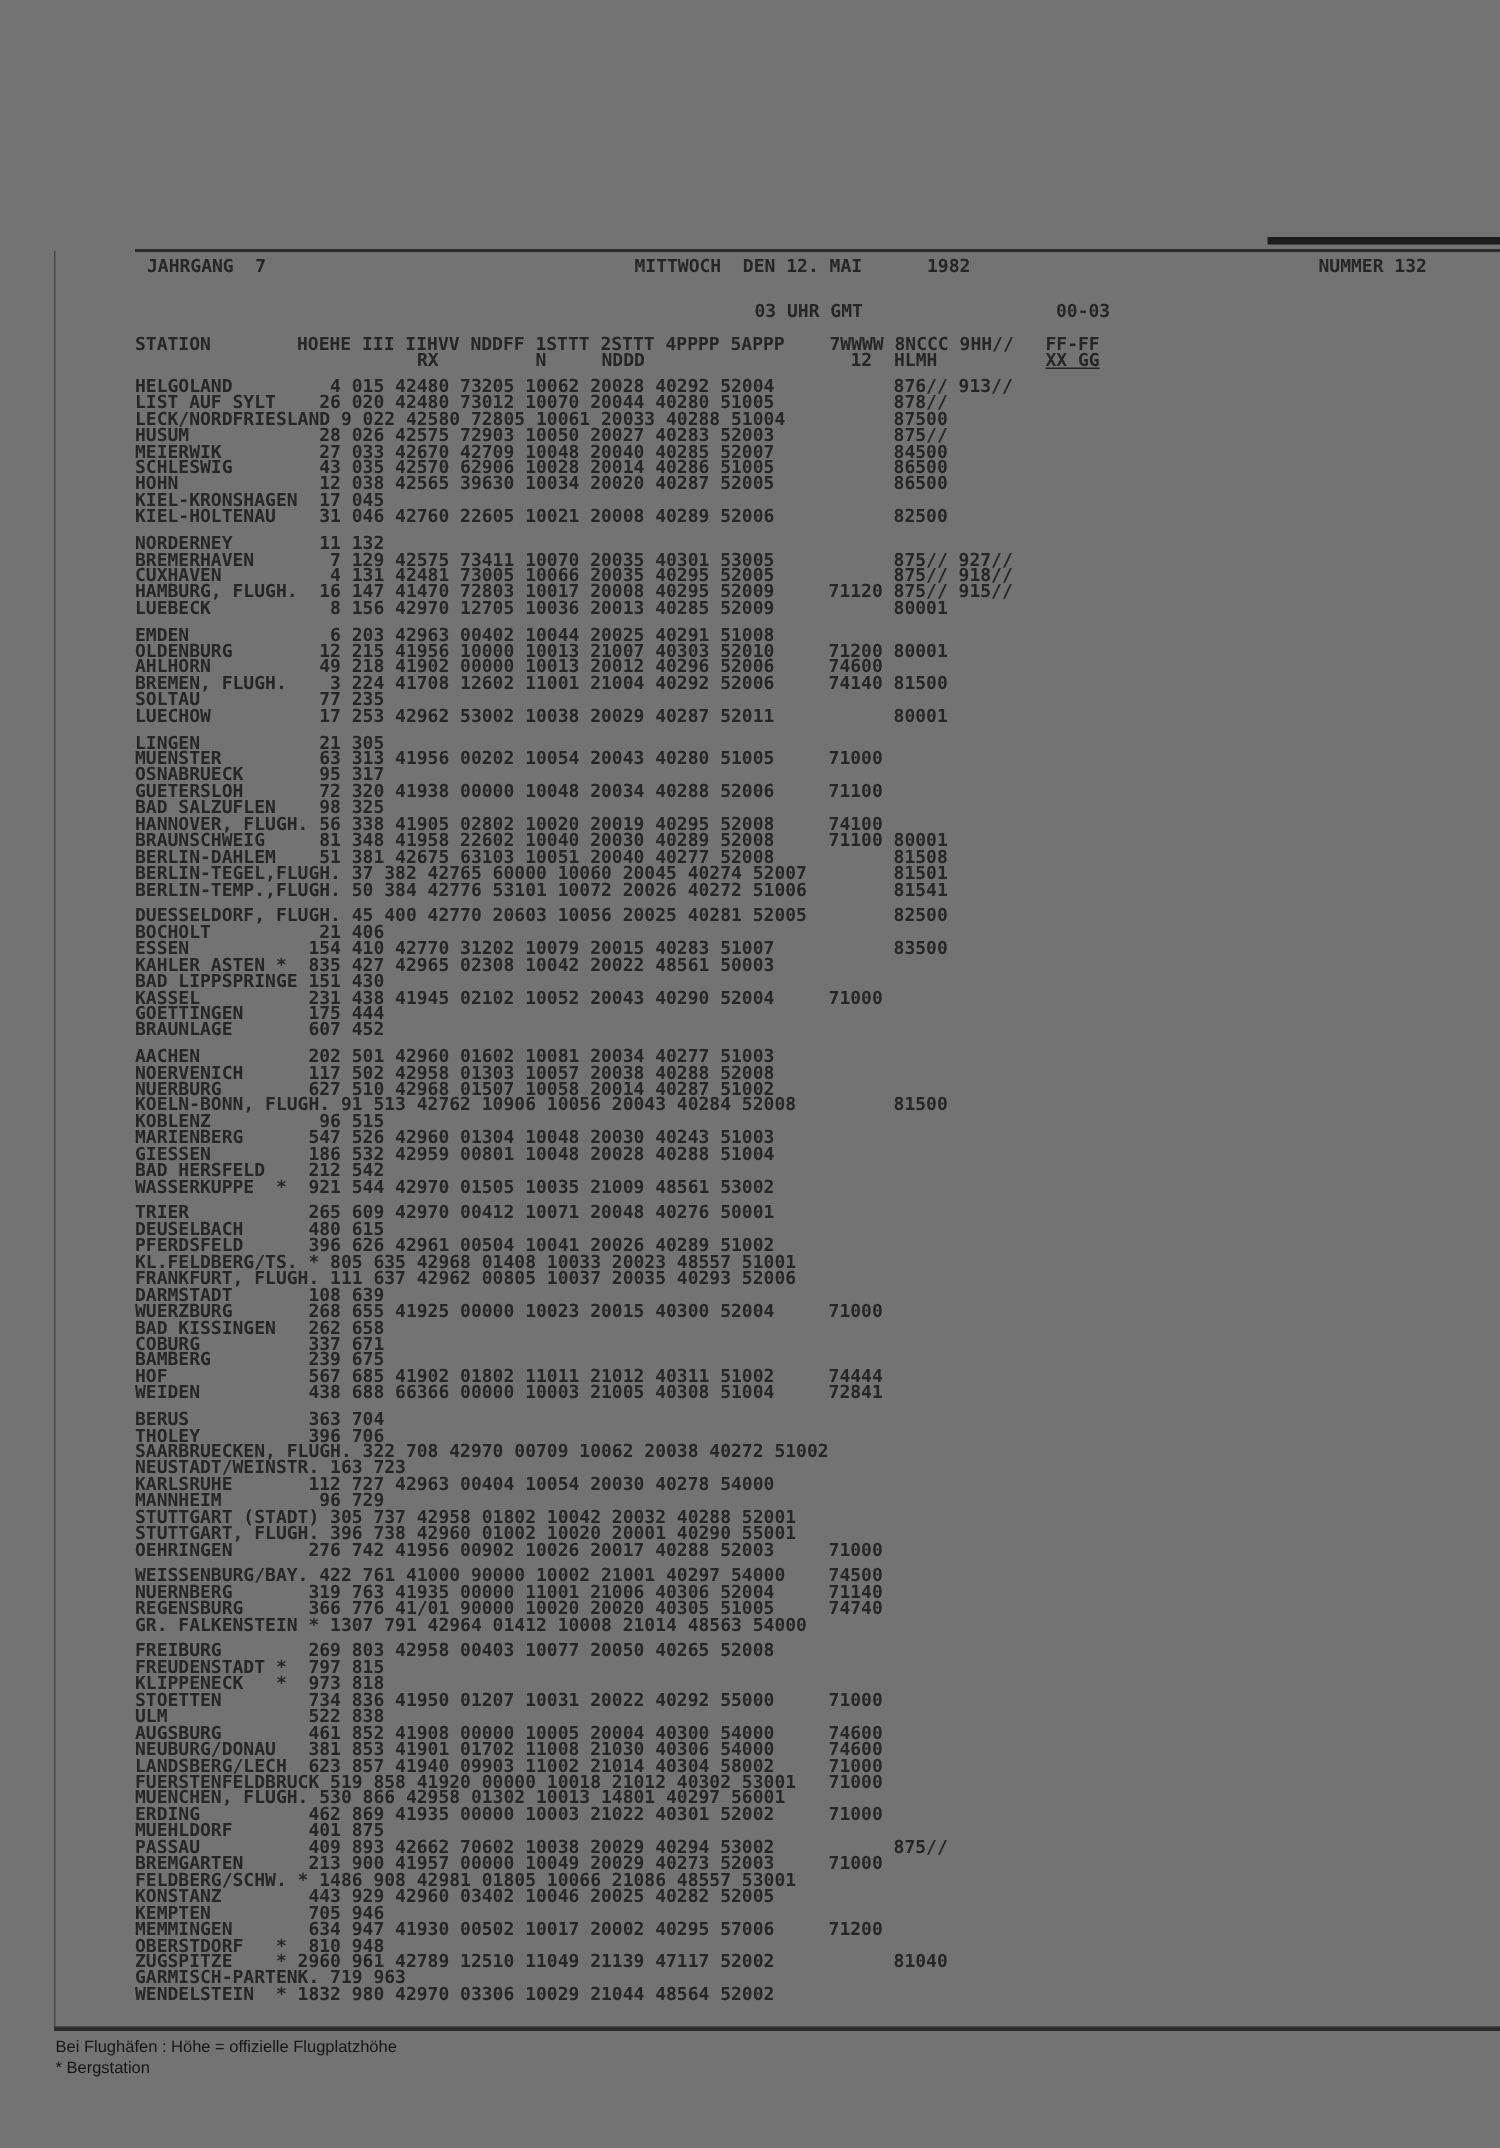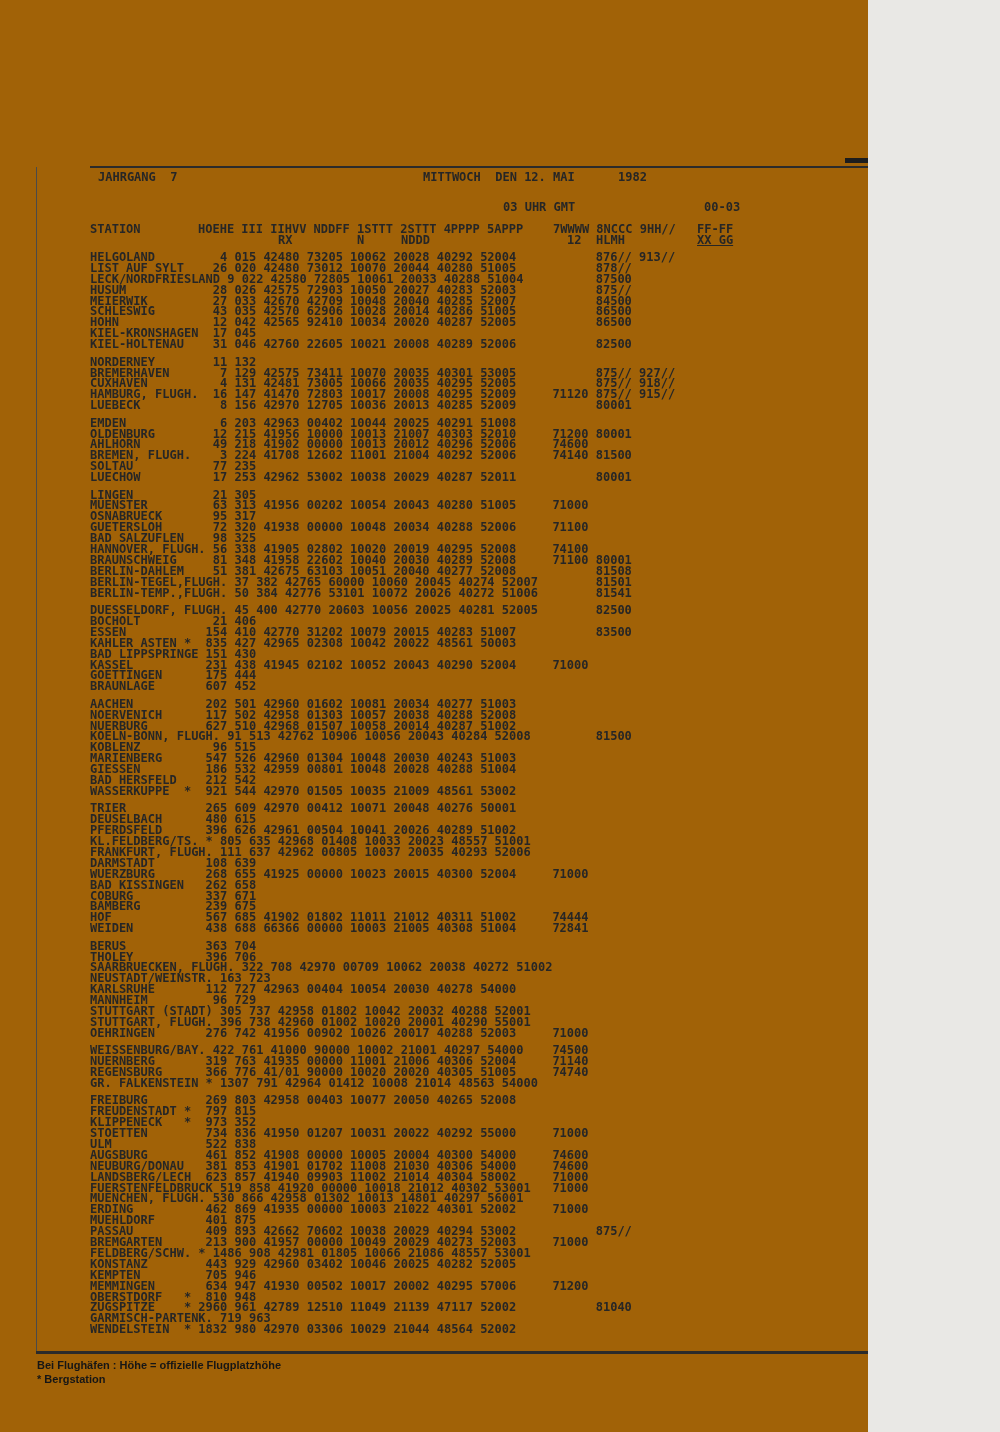--- a/index.html
+++ b/index.html
@@ -1,26 +1,26 @@
 <!DOCTYPE html>
 <html><head>
 <meta charset="utf-8">
 <style>
   html,body{margin:0;padding:0;background:#e9e8e5;}
-  #page{position:relative;width:868px;height:1432px;background:#a16207;overflow:hidden;
+  #page{position:relative;width:1000px;height:1432px;background:#737373;overflow:hidden;
         font-family:"DejaVu Sans Mono",monospace;}
   .mono{position:absolute;font-family:"DejaVu Sans Mono",monospace;font-size:12px;
         font-weight:700;color:#262626;white-space:pre;letter-spacing:0;line-height:12px;}
   .rule{position:absolute;background:#2b2b2b;}
   #rows{position:absolute;left:90px;top:252px;}
   .block{margin-bottom:6.6px;}
   .trow{font-family:"DejaVu Sans Mono",monospace;font-size:12px;font-weight:700;
         color:#262626;white-space:pre;letter-spacing:0;line-height:10.9px;height:10.9px;}
   .foot{position:absolute;font-family:"Liberation Sans",sans-serif;font-size:11px;
-        font-weight:700;color:#161616;white-space:pre;}
+        font-weight:400;color:#161616;white-space:pre;}
   .artifact{position:absolute;background:#1d1d1d;}
 </style>
 </head>
 <body>
 
 <div id="page">
 
   <div class="artifact" style="left:845px;top:158px;width:155px;height:5px;"></div>
   <div class="rule" style="left:90px;top:166px;width:910px;height:2px;"></div>
   <div class="rule" style="left:36px;top:167px;width:1px;height:1186px;background:#4a4a4a;"></div>
@@ -47,21 +47,21 @@
   <span class="mono" style="left:697px;top:234px;text-decoration:underline;">XX GG</span>
 
   <div id="rows">
       <div class="block">
         <div class="trow">HELGOLAND         4 015 42480 73205 10062 20028 40292 52004           876// 913//</div>
         <div class="trow">LIST AUF SYLT    26 020 42480 73012 10070 20044 40280 51005           878//</div>
         <div class="trow">LECK/NORDFRIESLAND 9 022 42580 72805 10061 20033 40288 51004          87500</div>
         <div class="trow">HUSUM            28 026 42575 72903 10050 20027 40283 52003           875//</div>
         <div class="trow">MEIERWIK         27 033 42670 42709 10048 20040 40285 52007           84500</div>
         <div class="trow">SCHLESWIG        43 035 42570 62906 10028 20014 40286 51005           86500</div>
-        <div class="trow">HOHN             12 042 42565 92410 10034 20020 40287 52005           86500</div>
+        <div class="trow">HOHN             12 038 42565 39630 10034 20020 40287 52005           86500</div>
         <div class="trow">KIEL-KRONSHAGEN  17 045</div>
         <div class="trow">KIEL-HOLTENAU    31 046 42760 22605 10021 20008 40289 52006           82500</div>
       </div>
       <div class="block">
         <div class="trow">NORDERNEY        11 132</div>
         <div class="trow">BREMERHAVEN       7 129 42575 73411 10070 20035 40301 53005           875// 927//</div>
         <div class="trow">CUXHAVEN          4 131 42481 73005 10066 20035 40295 52005           875// 918//</div>
         <div class="trow">HAMBURG, FLUGH.  16 147 41470 72803 10017 20008 40295 52009     71120 875// 915//</div>
         <div class="trow">LUEBECK           8 156 42970 12705 10036 20013 40285 52009           80001</div>
       </div>
@@ -133,21 +133,21 @@
       </div>
       <div class="block">
         <div class="trow">WEISSENBURG/BAY. 422 761 41000 90000 10002 21001 40297 54000    74500</div>
         <div class="trow">NUERNBERG       319 763 41935 00000 11001 21006 40306 52004     71140</div>
         <div class="trow">REGENSBURG      366 776 41/01 90000 10020 20020 40305 51005     74740</div>
         <div class="trow">GR. FALKENSTEIN * 1307 791 42964 01412 10008 21014 48563 54000</div>
       </div>
       <div class="block">
         <div class="trow">FREIBURG        269 803 42958 00403 10077 20050 40265 52008</div>
         <div class="trow">FREUDENSTADT *  797 815</div>
-        <div class="trow">KLIPPENECK   *  973 352</div>
+        <div class="trow">KLIPPENECK   *  973 818</div>
         <div class="trow">STOETTEN        734 836 41950 01207 10031 20022 40292 55000     71000</div>
         <div class="trow">ULM             522 838</div>
         <div class="trow">AUGSBURG        461 852 41908 00000 10005 20004 40300 54000     74600</div>
         <div class="trow">NEUBURG/DONAU   381 853 41901 01702 11008 21030 40306 54000     74600</div>
         <div class="trow">LANDSBERG/LECH  623 857 41940 09903 11002 21014 40304 58002     71000</div>
         <div class="trow">FUERSTENFELDBRUCK 519 858 41920 00000 10018 21012 40302 53001   71000</div>
         <div class="trow">MUENCHEN, FLUGH. 530 866 42958 01302 10013 14801 40297 56001</div>
         <div class="trow">ERDING          462 869 41935 00000 10003 21022 40301 52002     71000</div>
         <div class="trow">MUEHLDORF       401 875</div>
         <div class="trow">PASSAU          409 893 42662 70602 10038 20029 40294 53002           875//</div>

